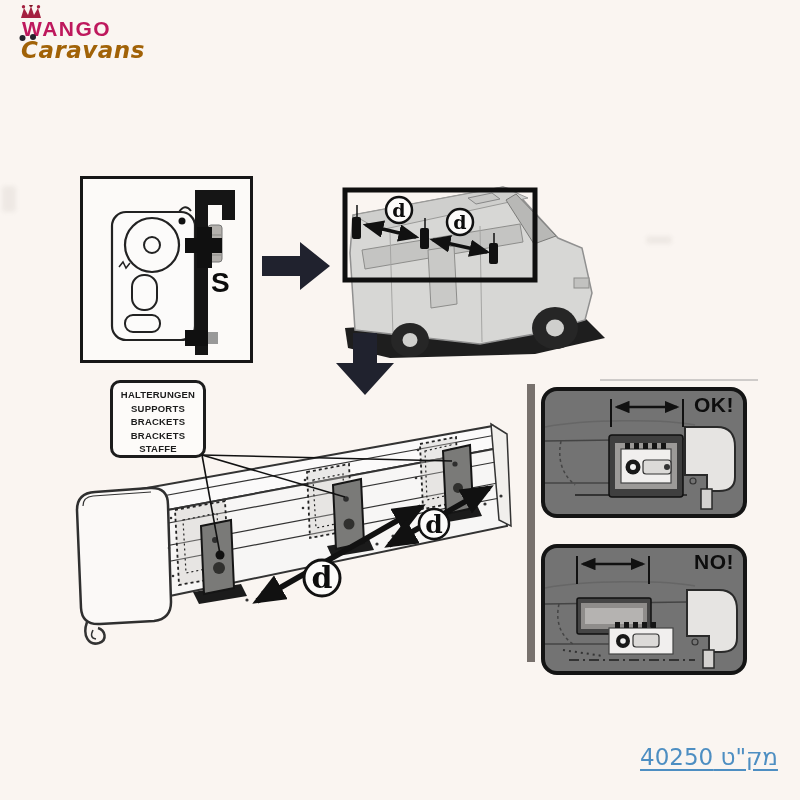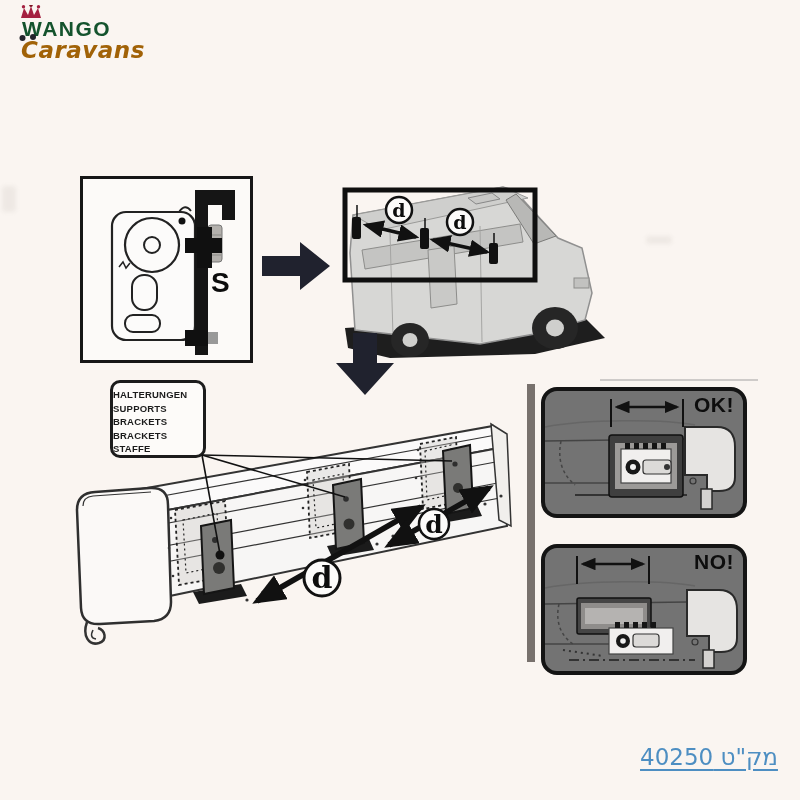--- a/index.html
+++ b/index.html
@@ -7,40 +7,40 @@
     position:relative;width:800px;height:800px;
     background:#faf5f1;overflow:hidden;
     font-family:"Liberation Sans", sans-serif;color:#1a1a1a;
   }
   .abs{position:absolute;}
 
   
   .logo{left:20px;top:6px;width:150px;line-height:1;}
   .logo-title{
     position:relative;display:inline-block;margin-left:2px;
-    font-weight:bold;font-size:21px;letter-spacing:1.5px;color:#14532d;
+    font-weight:bold;font-size:21px;letter-spacing:1.5px;color:#be185d;
     padding-top:12px;
   }
   .logo-crown{position:absolute;left:-3px;top:-1px;}
   .logo-subtitle{
     display:block;margin-top:0px;margin-left:1px;
     font-family:"DejaVu Sans", sans-serif;font-style:italic;font-weight:bold;
     font-size:23px;letter-spacing:0.5px;color:#a16207;position:relative;
   }
   .panda-ears{position:absolute;left:-2px;top:-5px;}
 
   
   .cross-panel{
     left:80px;top:176px;width:173px;height:187px;box-sizing:border-box;
     border:3px solid #161616;background:#fcfaf8;
   }
   .callout-box{
     left:110px;top:380px;width:96px;height:78px;box-sizing:border-box;
     border:3px solid #1c1c1c;border-radius:10px;background:rgba(255,255,255,.55);
-    text-align:left;font-weight:bold;font-size:9.5px;line-height:13.5px;
+    text-align:center;font-weight:bold;font-size:9.5px;line-height:13.5px;
     padding-top:5px;letter-spacing:0.2px;color:#1c1c1c;
   }
   .callout-box span{display:block;}
 
   .cmp-panel{
     width:206px;height:131px;box-sizing:border-box;left:541px;
     border:4px solid #141414;border-radius:16px;background:#737373;
   }
   .cmp-label{
     position:absolute;top:2px;right:9px;

